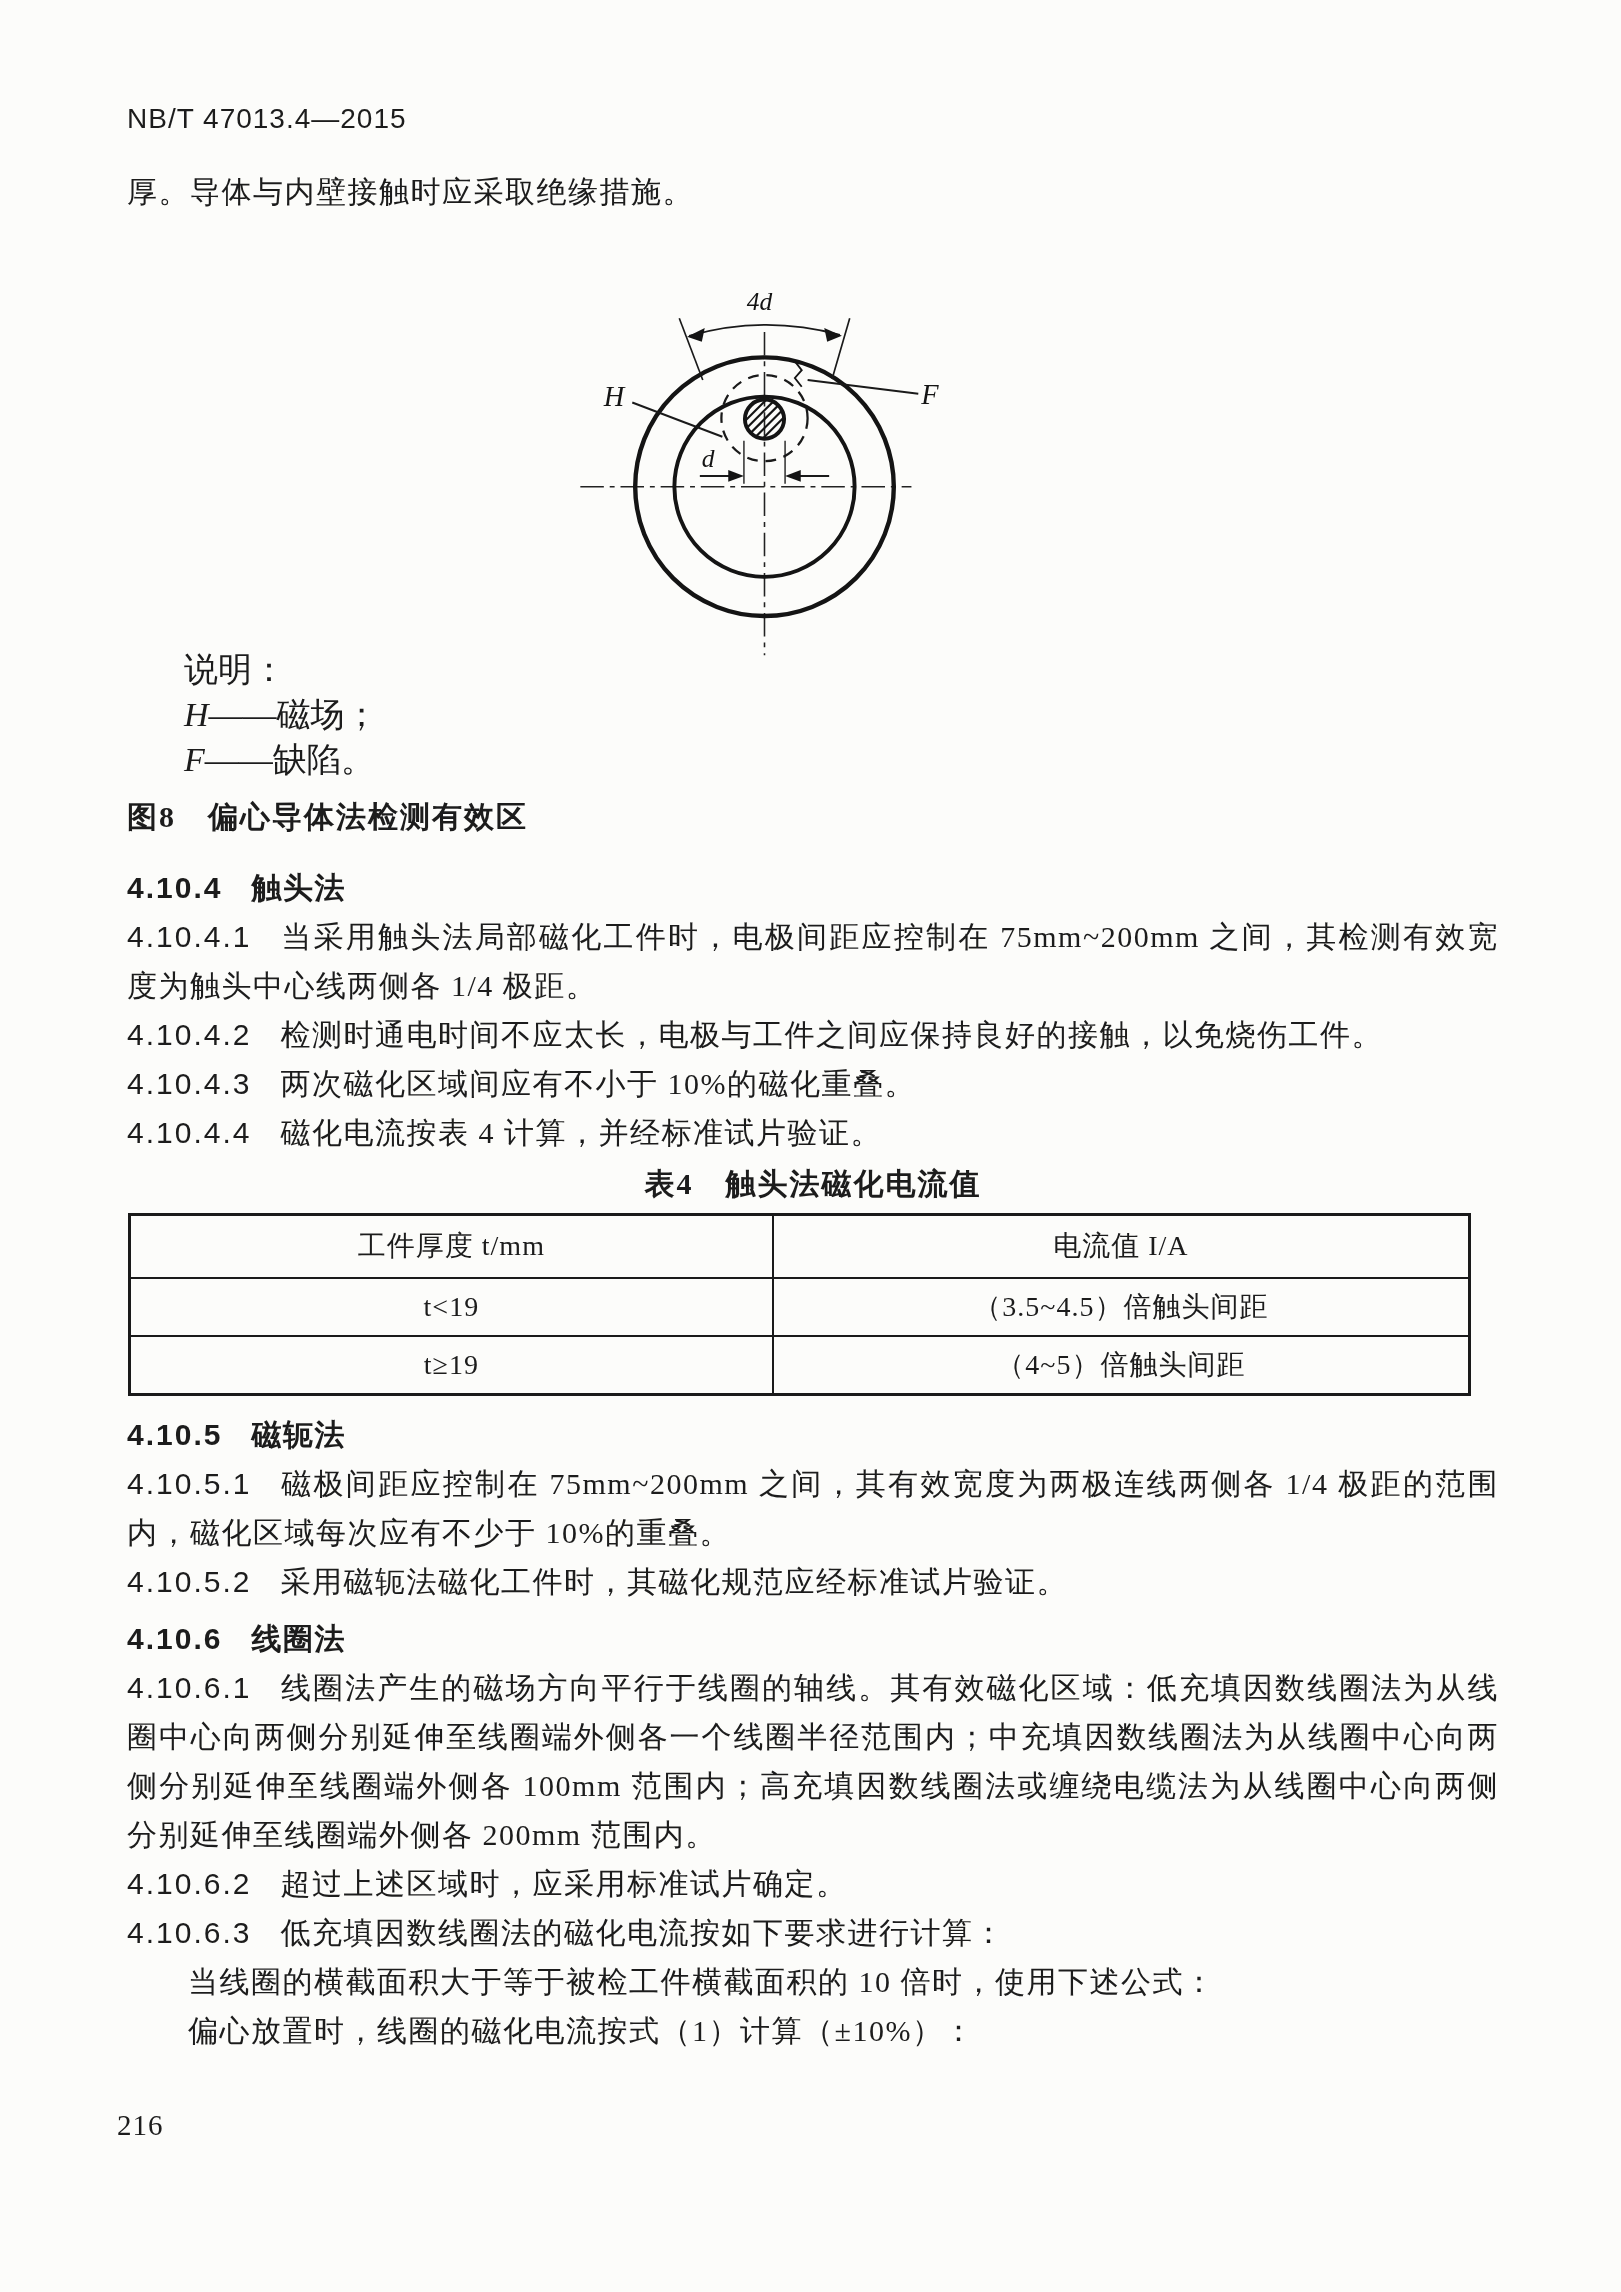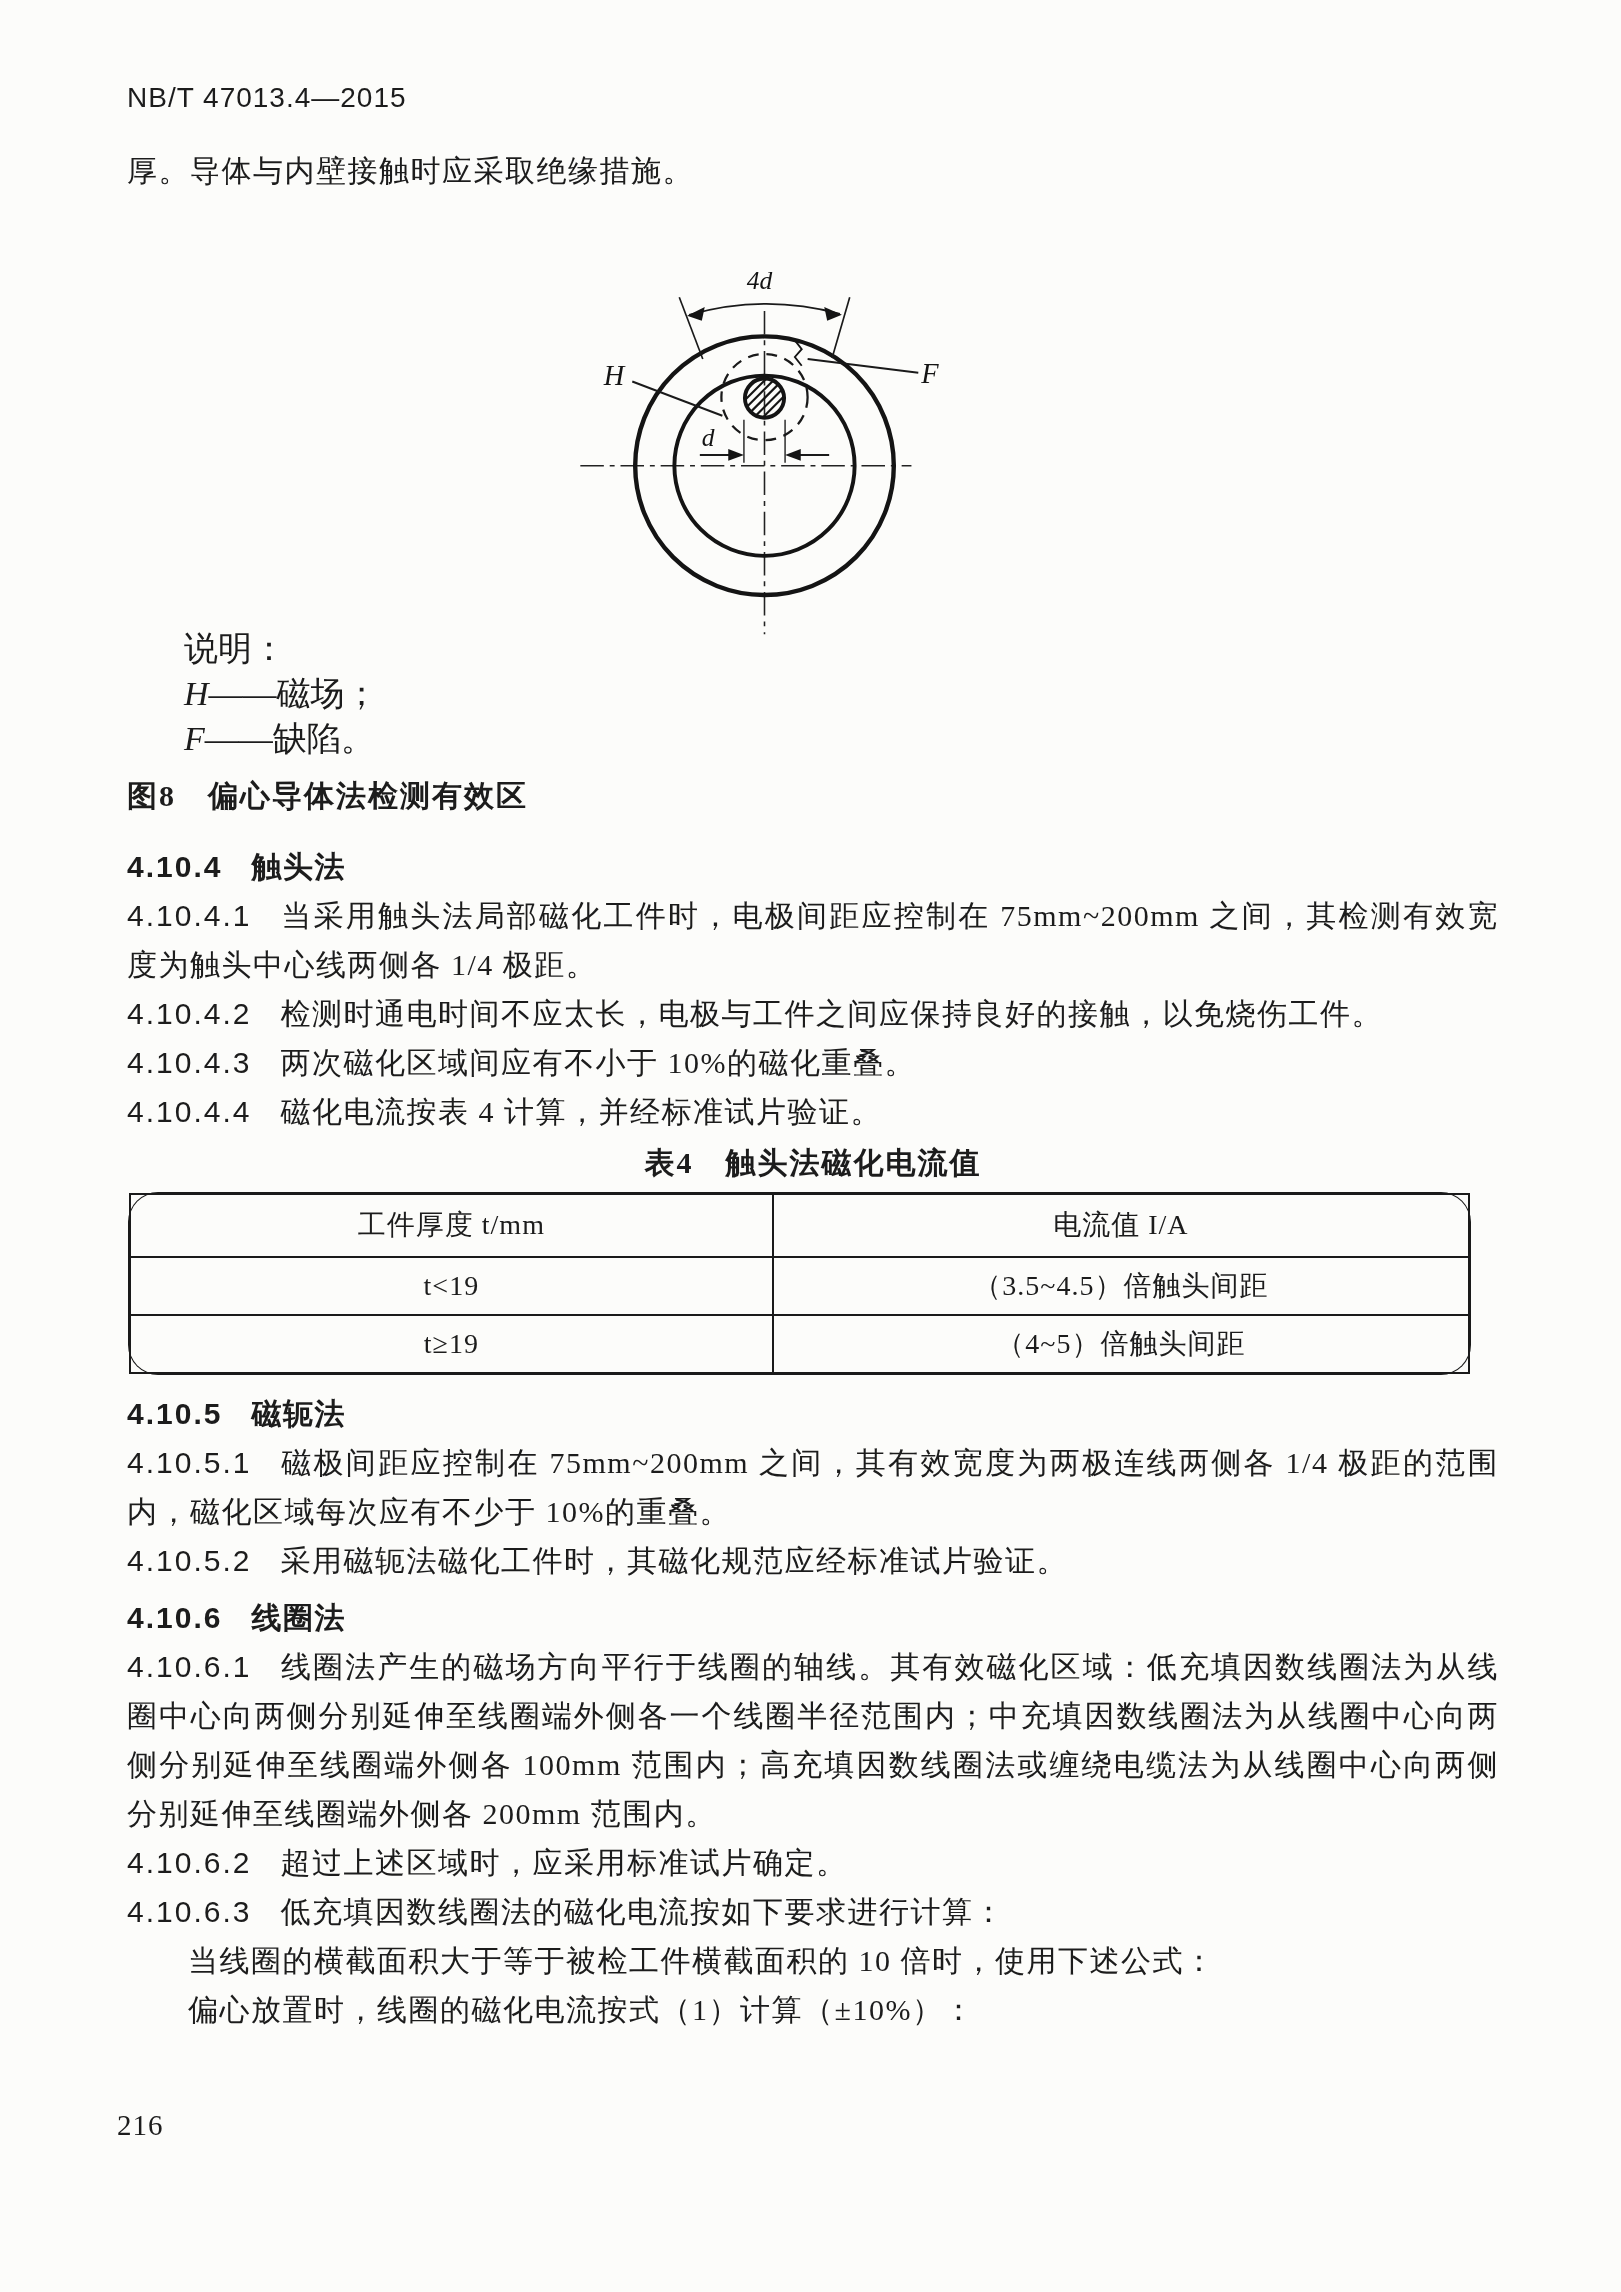--- a/index.html
+++ b/index.html
@@ -4,21 +4,21 @@
 <style>
   html,body{margin:0;padding:0;background:#e8e8e6;}
   .page{
     position:relative;
     width:1621px;height:2293px;
     margin:0 auto;
     background:#fcfcfa;
     color:#1c1c1c;
     font-family:"Liberation Serif","DejaVu Serif",serif;
     box-sizing:border-box;
-    padding:80px 122px 0 127px;
+    padding:101px 122px 0 127px;
     overflow:hidden;
   }
   .doc-header{
     font-family:"Liberation Sans","DejaVu Sans",sans-serif;
     font-size:28px;letter-spacing:1px;line-height:35px;
   }
   .body-line{
     font-size:30px;line-height:49px;letter-spacing:1.5px;
     text-align:justify;margin:0;
   }
@@ -37,21 +37,21 @@
   .clause-num{
     font-family:"Liberation Sans","DejaVu Sans",sans-serif;
     letter-spacing:2px;margin-right:29px;white-space:nowrap;
   }
   .table-title{
     margin-top:2px;text-align:center;font-weight:700;
     font-size:30px;line-height:49px;letter-spacing:2px;
   }
   table.t4{
     border-collapse:collapse;margin-top:5.9px;margin-left:2px;
-    width:1341px;table-layout:fixed;border-radius:29px;
+    width:1341px;table-layout:fixed;
   }
   table.t4 th,table.t4 td{
     border:2px solid #1a1a1a;
     text-align:center;font-weight:400;
     font-size:28px;letter-spacing:1px;
     padding:0;
   }
   table.t4{border:2.9px solid #1a1a1a;box-shadow:0 0 0 1px #1a1a1a;}
   table.t4 th{height:61px;}
   table.t4 td{height:56px;border-top-width:2.9px;}

